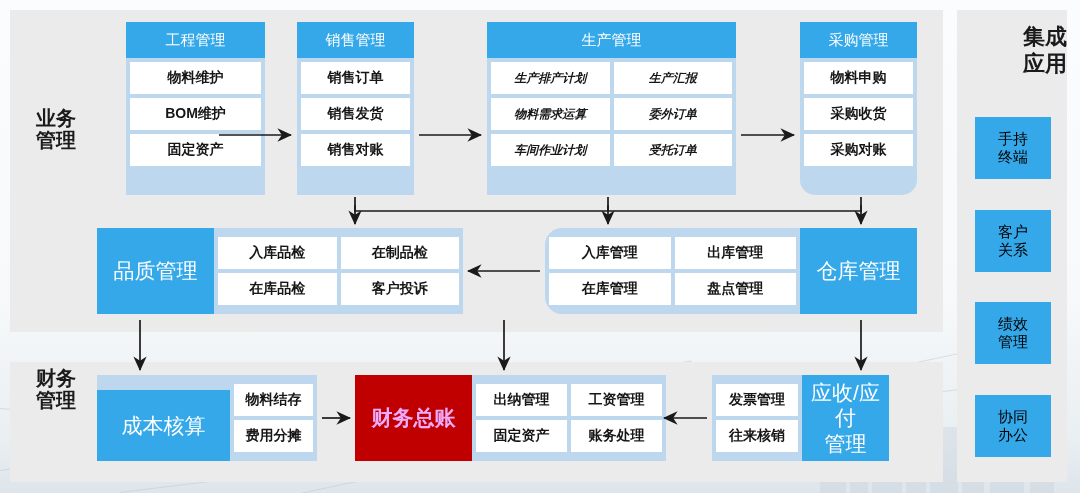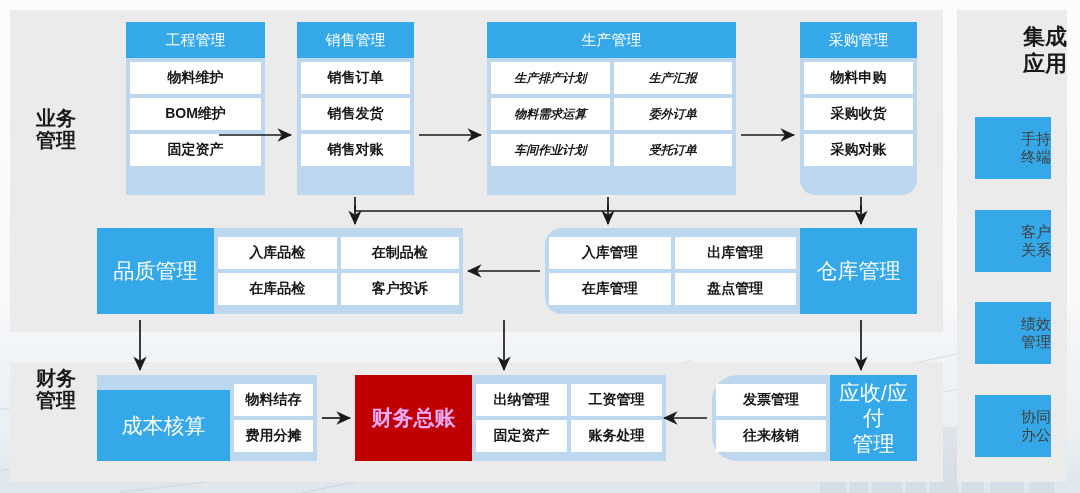--- a/index.html
+++ b/index.html
@@ -77,22 +77,22 @@
     background:#35a8e9; color:#fff; font-size:21px;
     display:flex; align-items:center; justify-content:center;
     text-align:center; line-height:1.2; flex:0 0 auto;
   }
   .side-label.red{ background:#c00000; font-weight:700; color:#f0abfc; }
   .horiz .mod-body{ flex:1 1 auto; }
 
   
   .app-tile{
     position:absolute; left:975px; width:76px; height:62px;
-    background:#35a8e9; color:#404040; font-size:15px;
-    display:flex; align-items:center; justify-content:flex-end;
+    background:#35a8e9; color:#000000; font-size:15px;
+    display:flex; align-items:center; justify-content:center;
     text-align:center; line-height:1.22;
   }
 
   
   .arrow-svg{position:absolute; left:0; top:0; width:1080px; height:493px; pointer-events:none;}
 </style>
 </head>
 <body>
 
 <div class="backdrop">
@@ -235,21 +235,21 @@
         <div class="cell">出纳管理</div>
         <div class="cell">工资管理</div>
       </div>
       <div class="mod-row">
         <div class="cell">固定资产</div>
         <div class="cell">账务处理</div>
       </div>
     </div>
   </div>
 
-  <div class="module horiz" style="left:712px; top:375px; width:205px; height:86px;border-radius:25px;">
+  <div class="module horiz" style="left:712px; top:375px; width:177px; height:86px;">
     <div class="mod-body">
       <div class="mod-row">
         <div class="cell">发票管理</div>
       </div>
       <div class="mod-row">
         <div class="cell">往来核销</div>
       </div>
     </div>
     <div class="side-label" style="width:87px;">
       <div>

